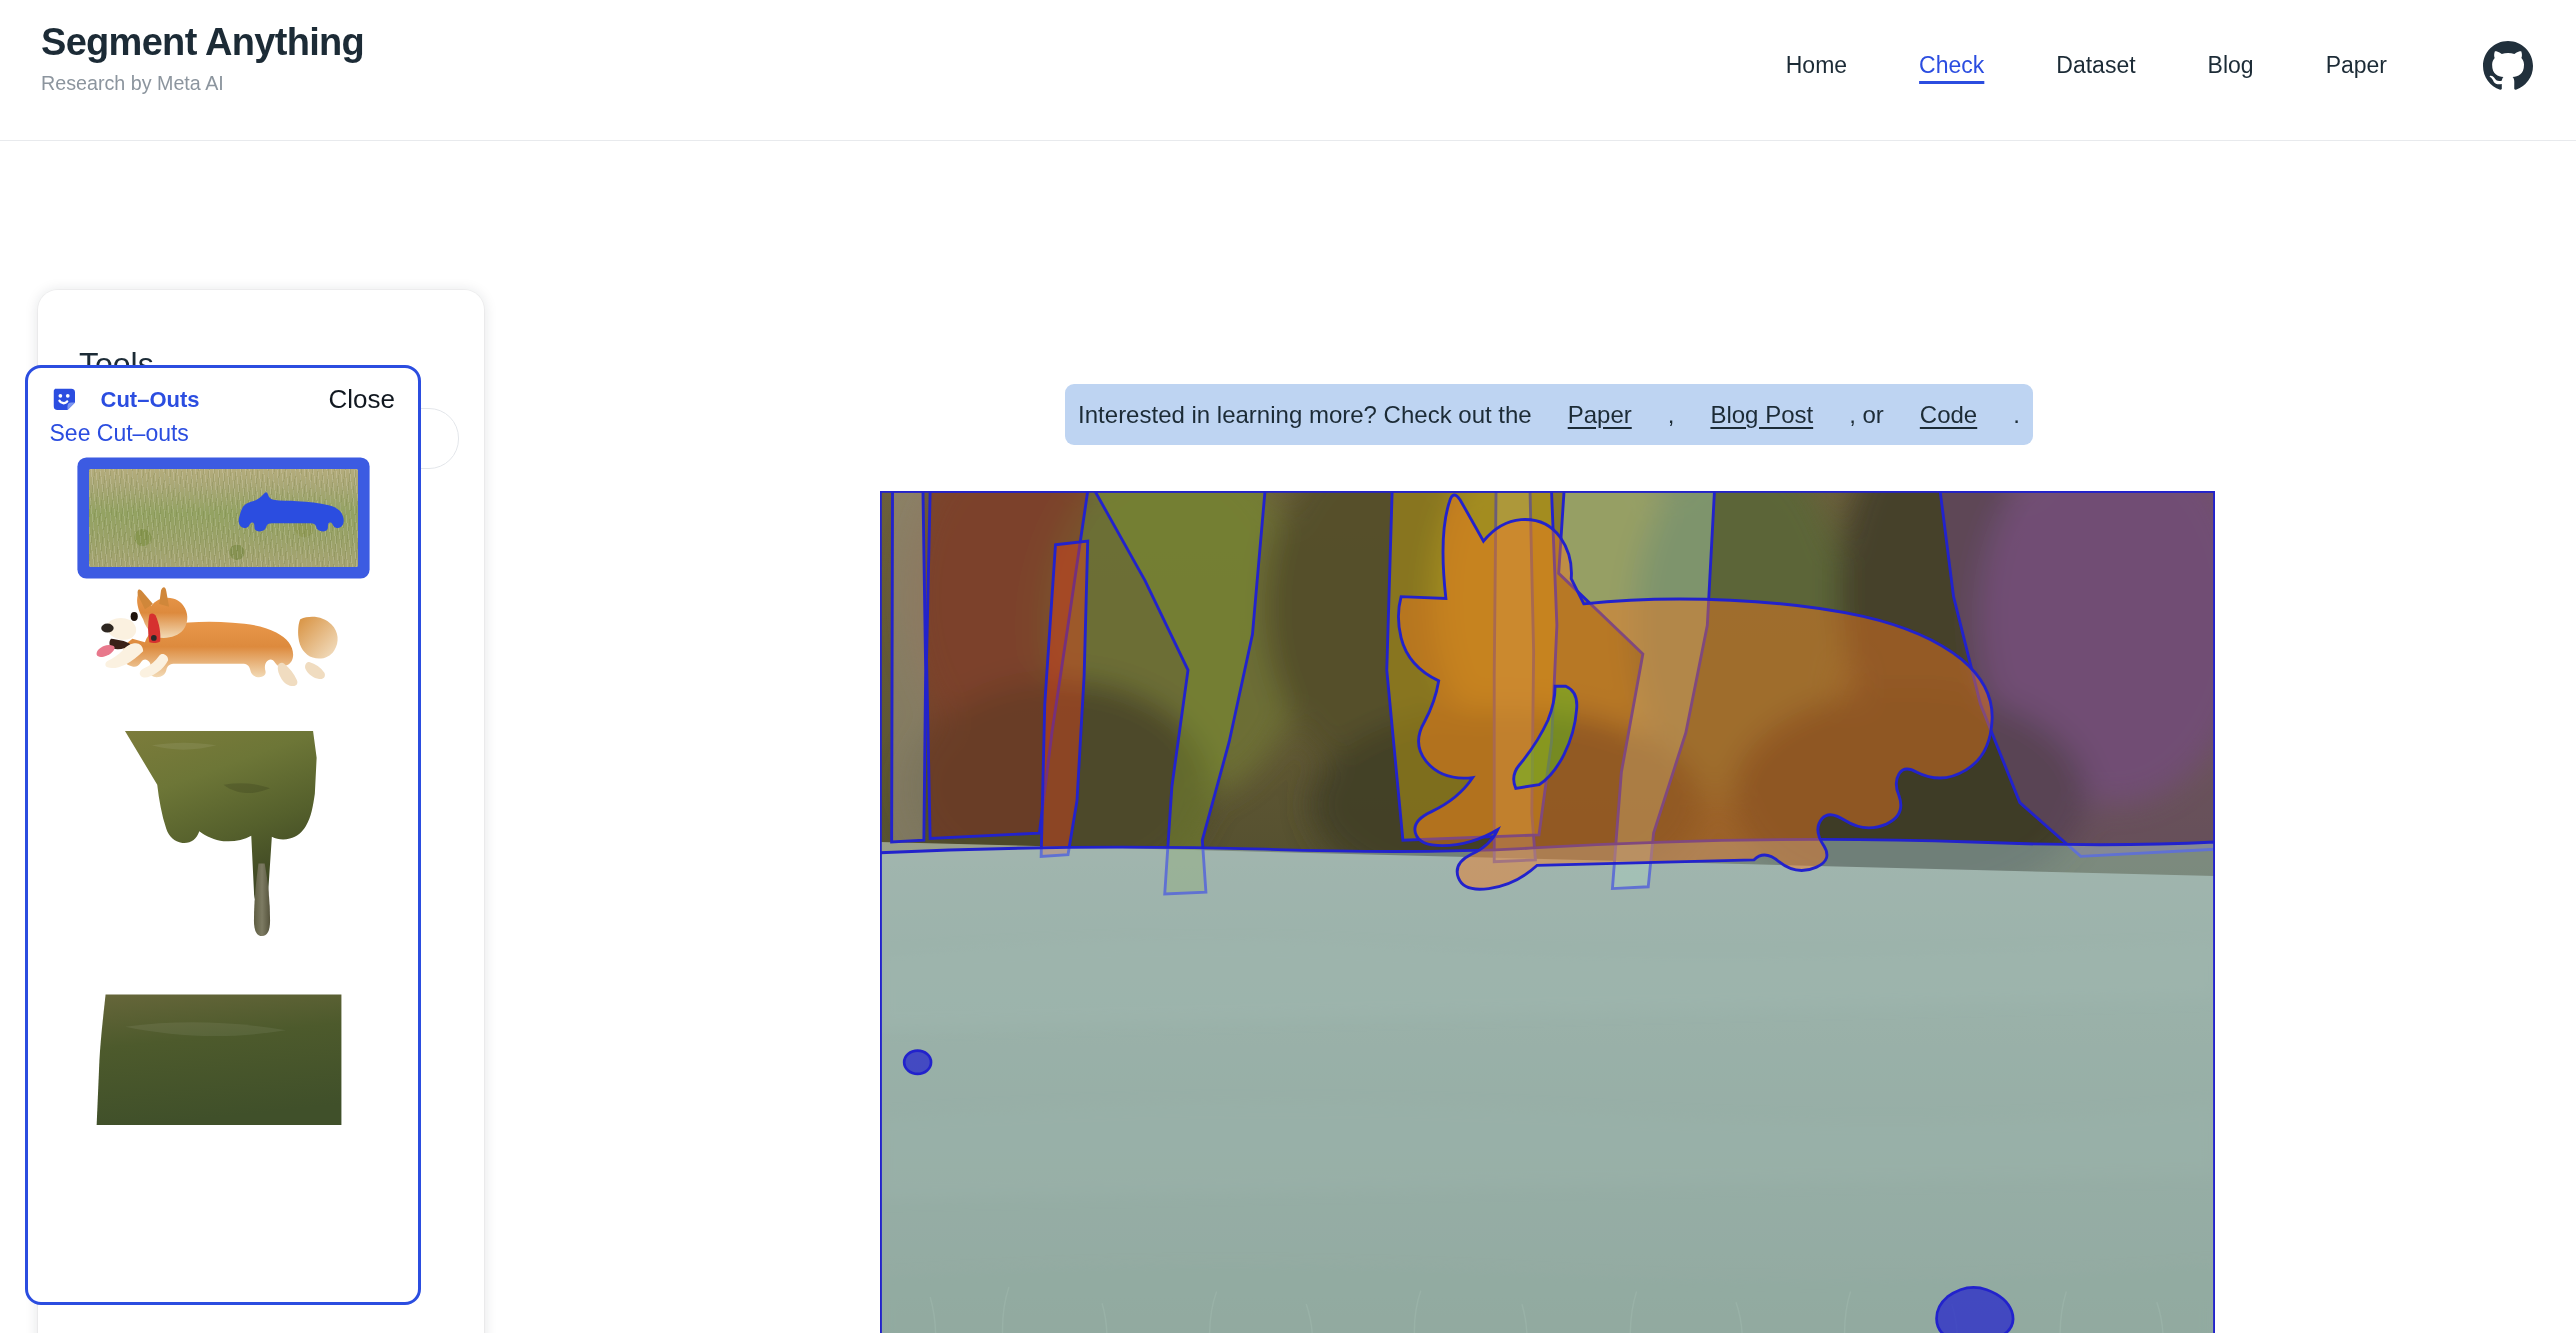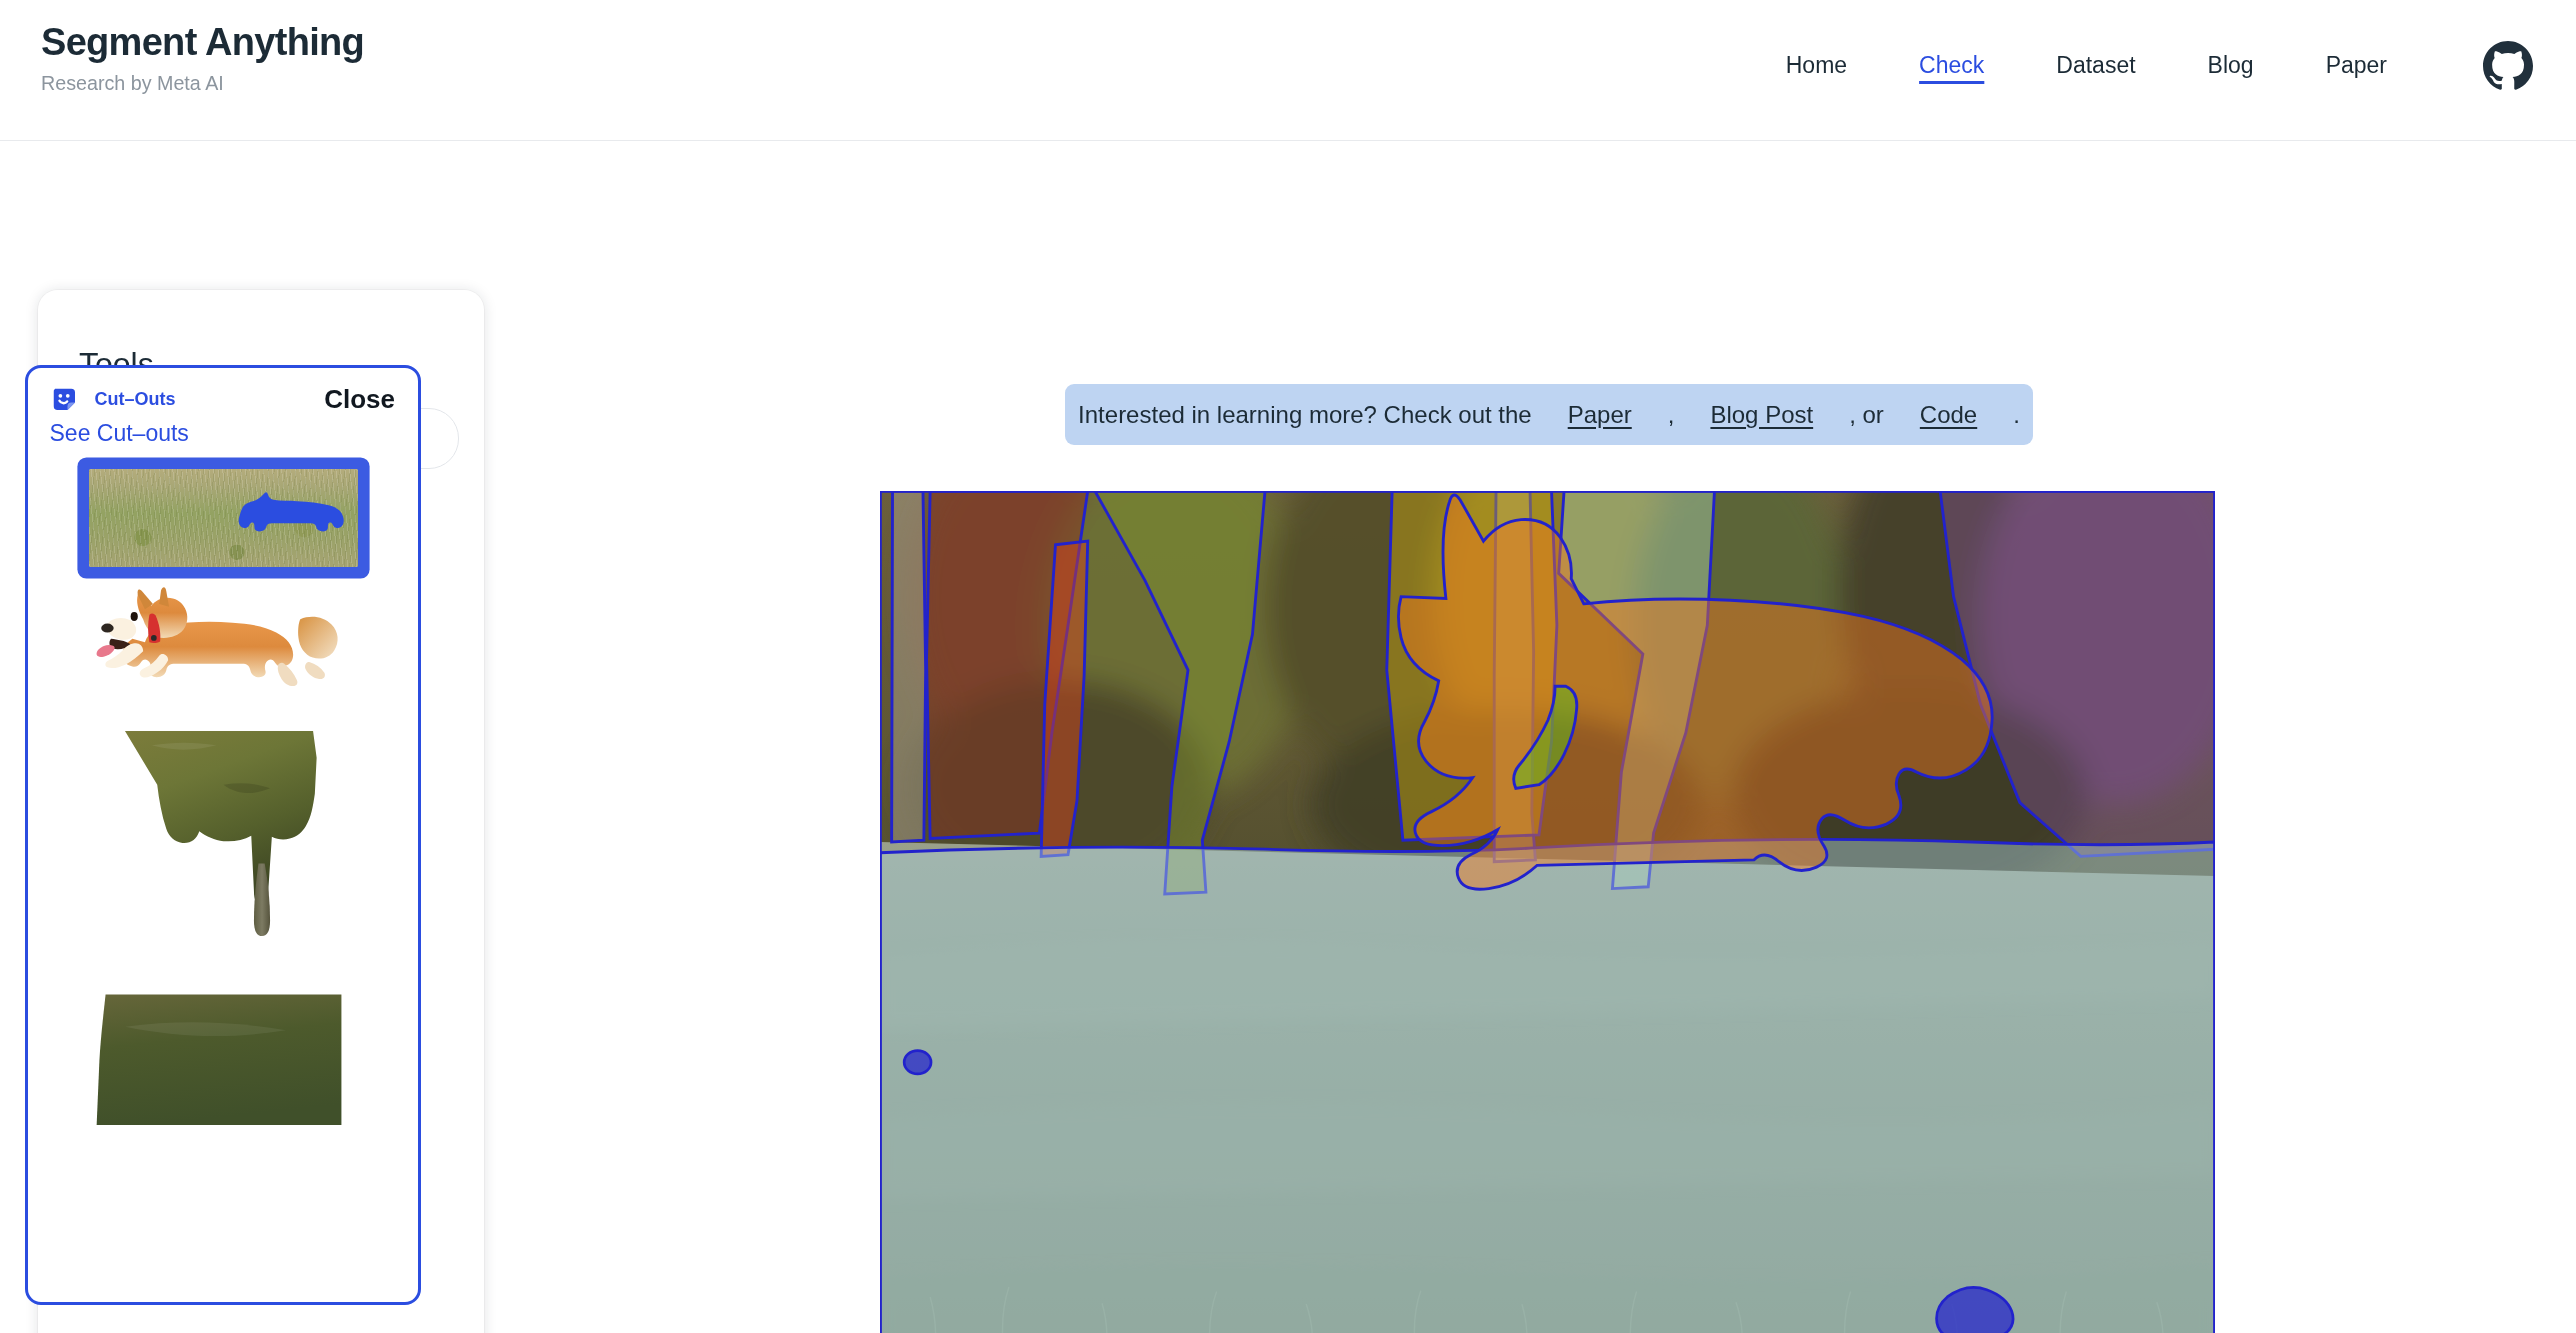--- a/index.html
+++ b/index.html
@@ -134,30 +134,30 @@
     background: #ffffff;
     overflow: hidden;
   }
   .cutouts-head {
     display: flex;
     align-items: center;
     padding: 16px 23px 0 21.5px;
   }
   .sticker-icon { width: 30px; height: 30px; flex: 0 0 auto; }
   .cutouts-title {
-    font-size: 18px;
+    font-size: 22px;
     font-weight: bold;
     color: #2b4de0;
-    margin-left: 15px;
+    margin-left: 21px;
     cursor: pointer;
   }
   .close-btn {
     margin-left: auto;
     font-size: 26px;
-    font-weight: bold;
+    font-weight: normal;
     color: #111820;
     cursor: pointer;
   }
   .see-cutouts {
     font-size: 23px;
     color: #2b4de0;
     margin: 5.4px 0 0 21.5px;
     cursor: pointer;
   }
 

